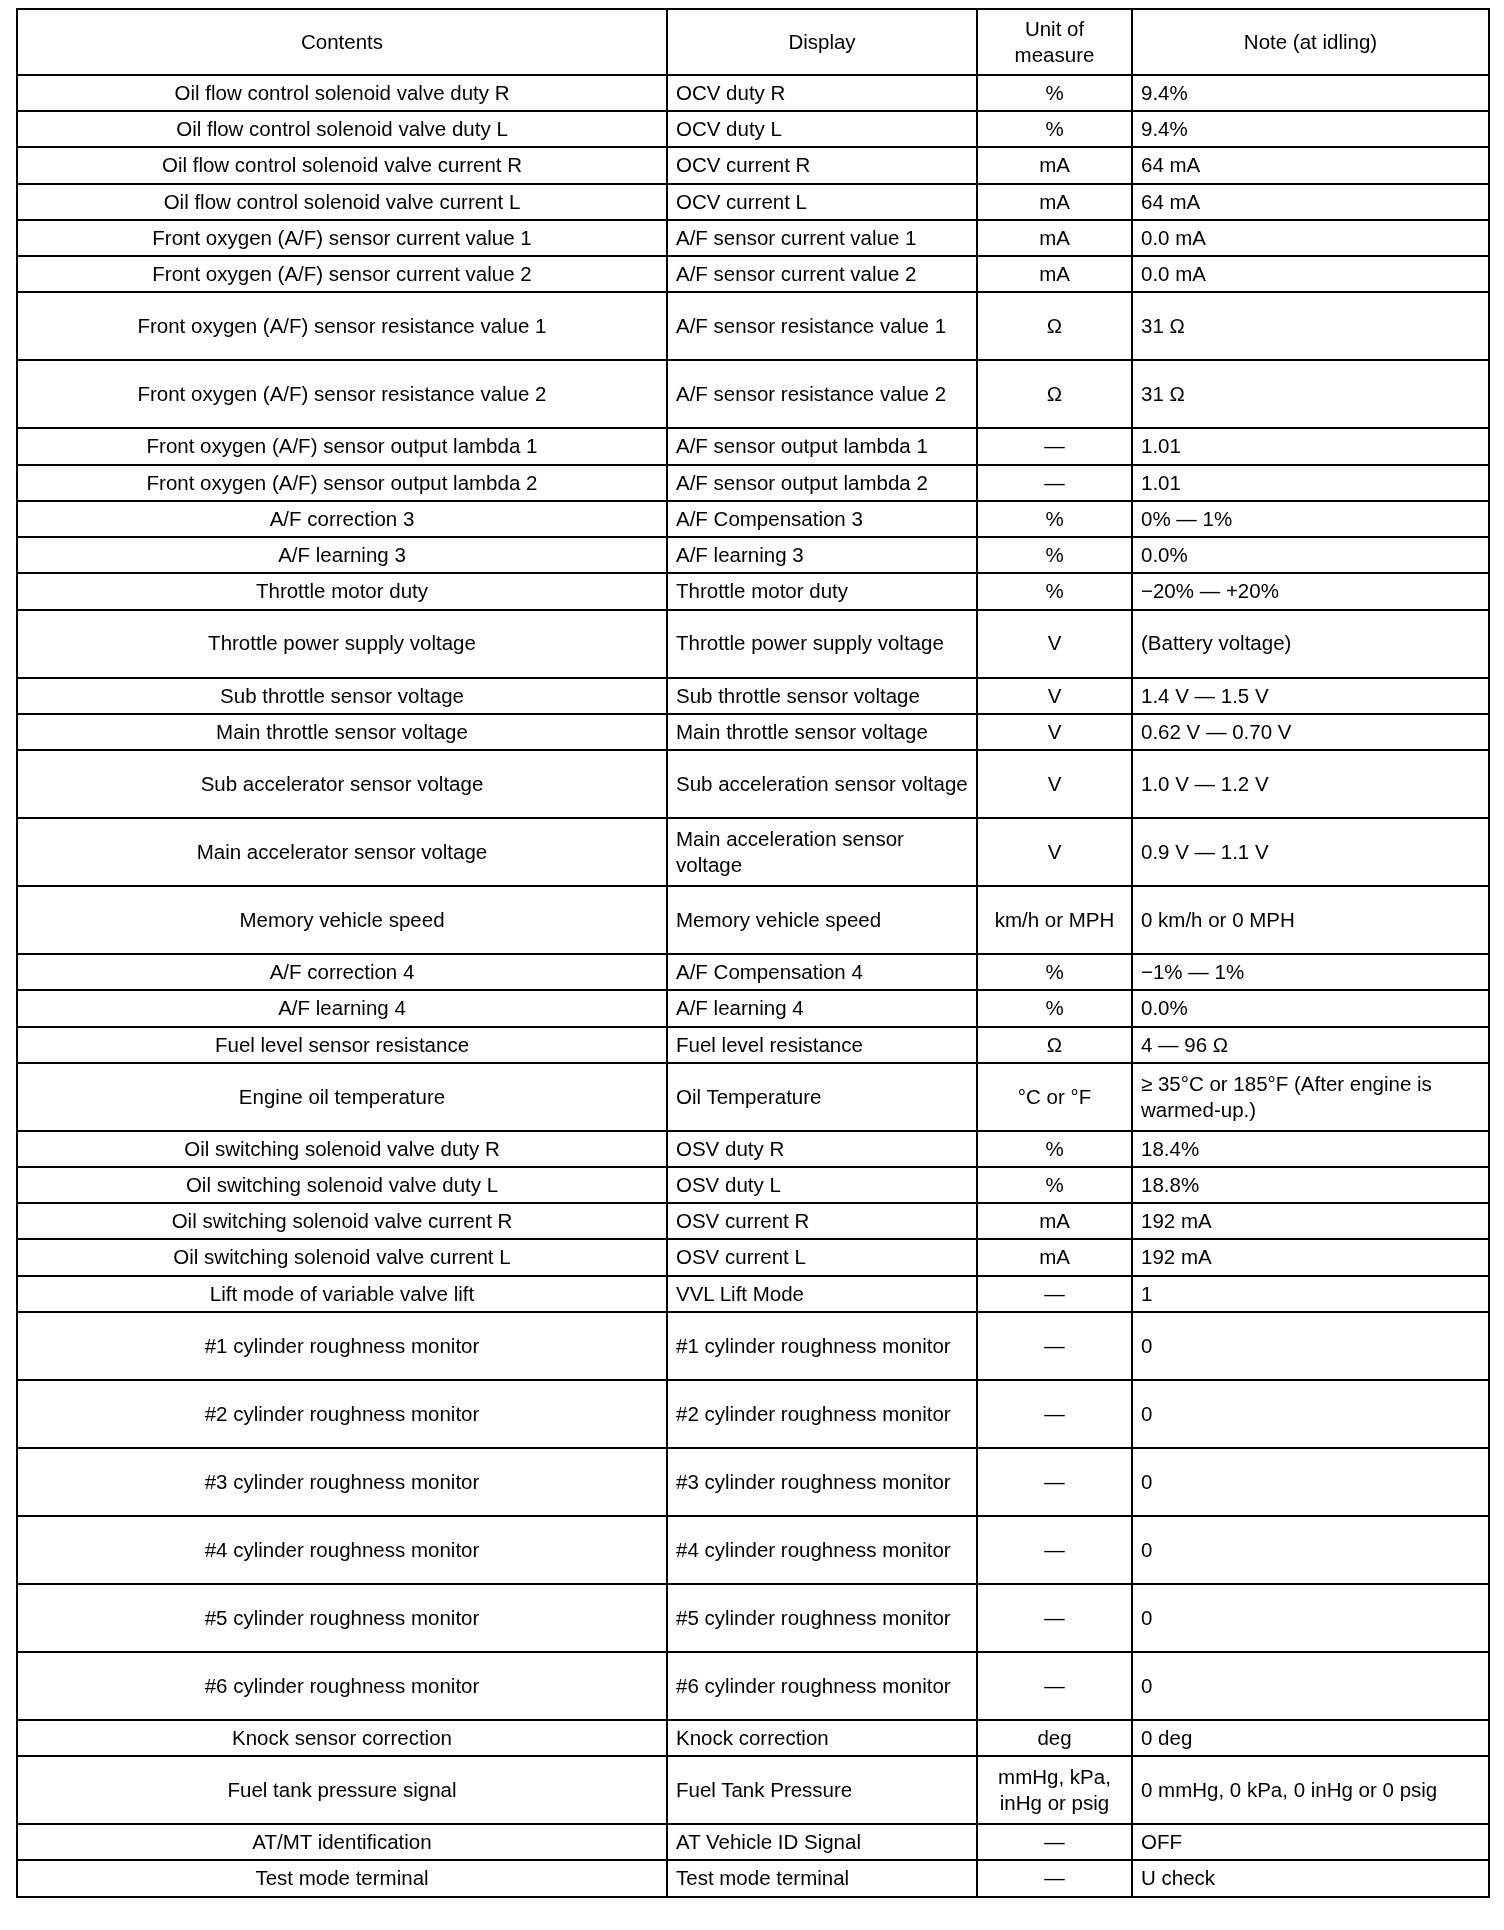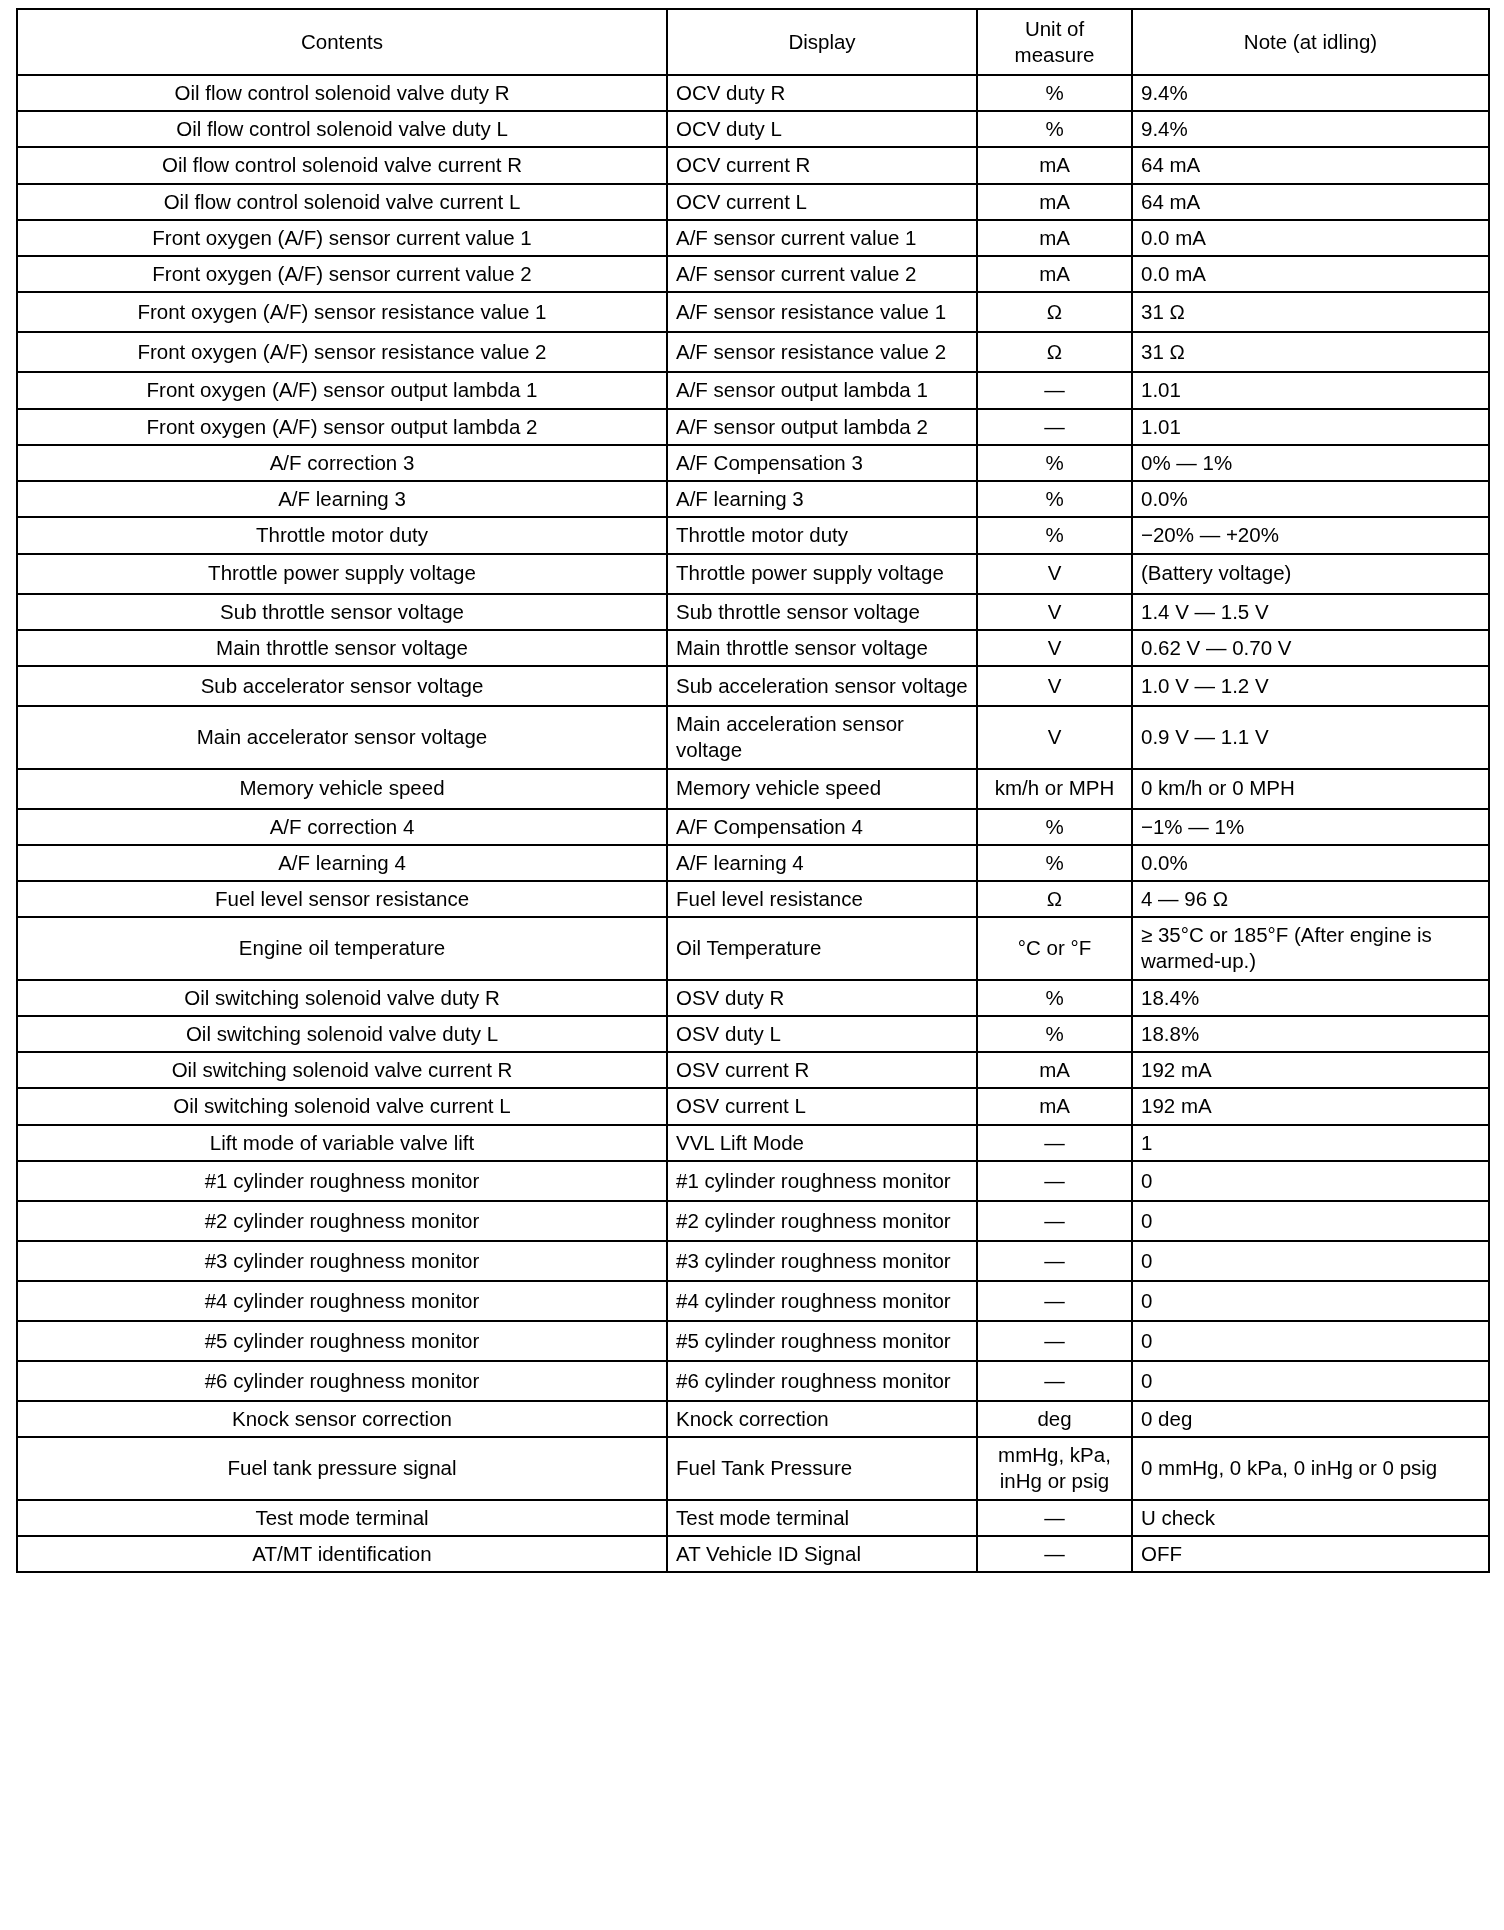--- a/index.html
+++ b/index.html
@@ -50,21 +50,21 @@
   }
   td.unit {
     text-align: center;
   }
   td.note {
     text-align: left;
   }
   td.two-line, th.two-line {
     line-height: 1.3;
   }
-  .r-tall td { height: 40px; }
+  .r-tall td { height: 68px; }
   .r-short td { height: 36px; }
 </style>
 </head>
 <body>
 
 <div class="page">
   <table class="spec">
     <colgroup>
       <col class="c-contents">
       <col class="c-display">
@@ -290,26 +290,26 @@
           <td class="unit">deg</td>
           <td class="note">0 deg</td>
         </tr>
         <tr class="r-tall">
           <td class="contents">Fuel tank pressure signal</td>
           <td class="display">Fuel Tank Pressure</td>
           <td class="unit">mmHg, kPa, inHg or psig</td>
           <td class="note">0 mmHg, 0 kPa, 0 inHg or 0 psig</td>
         </tr>
         <tr class="r-short">
+          <td class="contents">AT/MT identification</td>
+          <td class="display">AT Vehicle ID Signal</td>
+          <td class="unit">—</td>
+          <td class="note">OFF</td>
+        </tr>
+        <tr class="r-short">
           <td class="contents">Test mode terminal</td>
           <td class="display">Test mode terminal</td>
           <td class="unit">—</td>
           <td class="note">U check</td>
-        </tr>
-        <tr class="r-short">
-          <td class="contents">AT/MT identification</td>
-          <td class="display">AT Vehicle ID Signal</td>
-          <td class="unit">—</td>
-          <td class="note">OFF</td>
         </tr>
       </tbody>
   </table>
 </div>
 
 </body></html>

